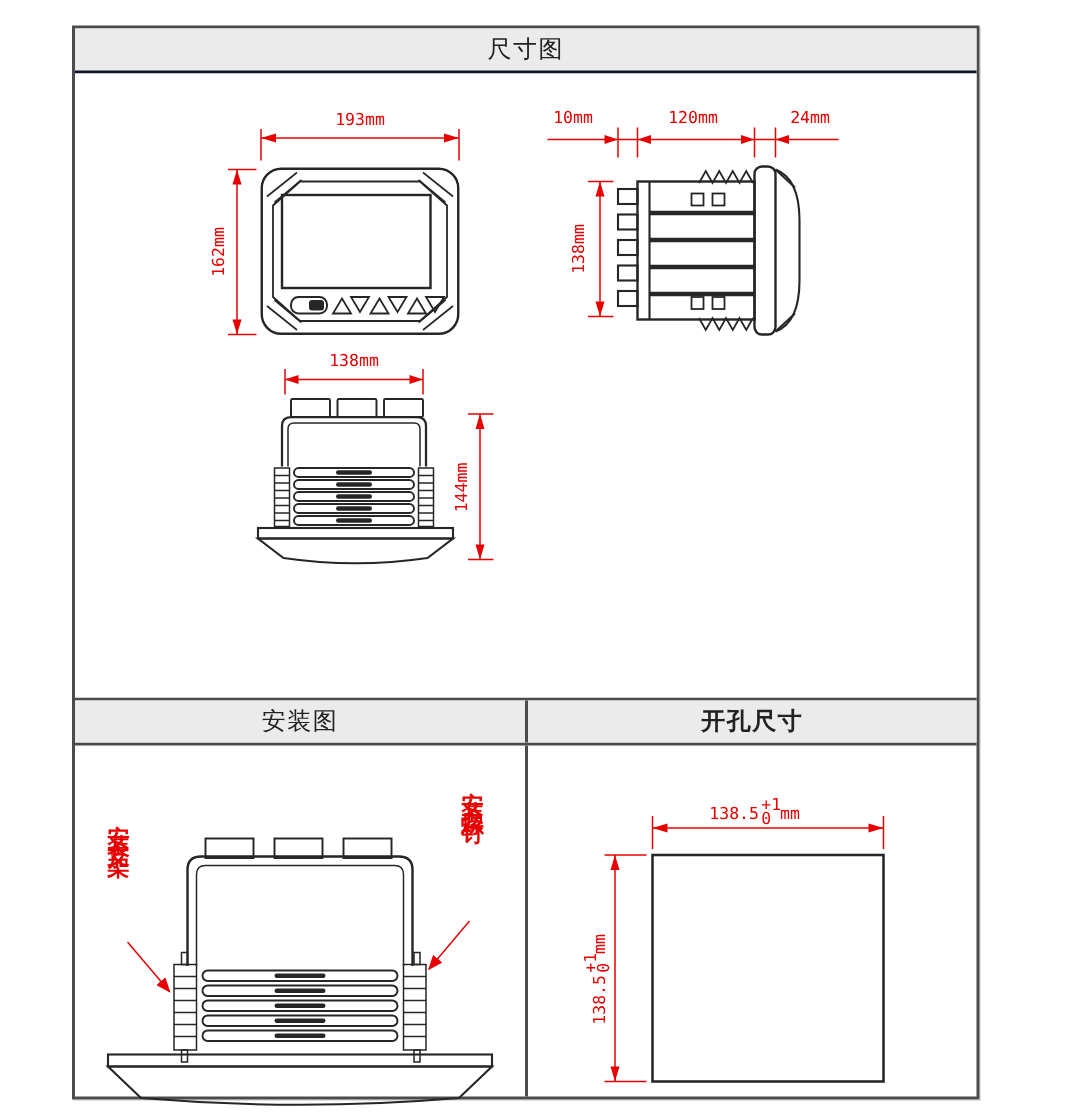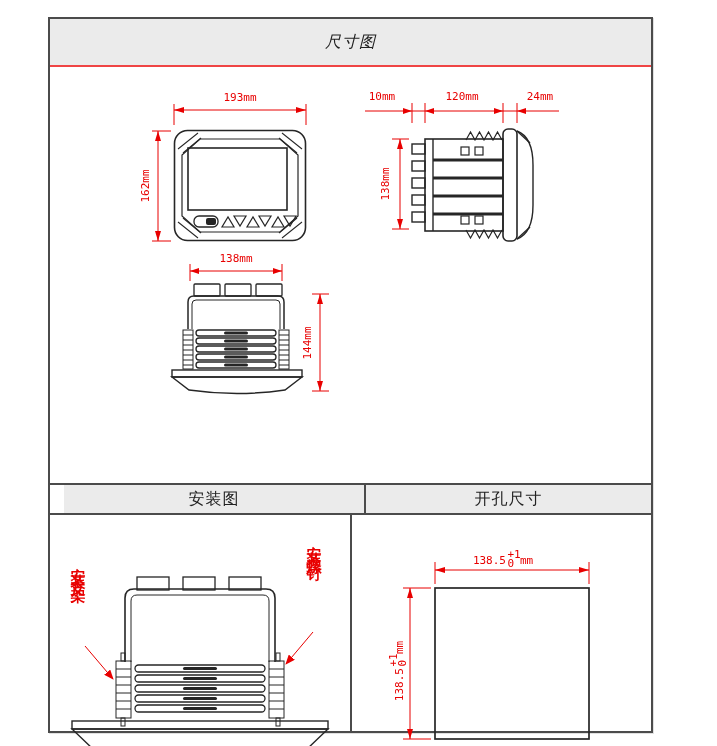--- a/index.html
+++ b/index.html
@@ -12,25 +12,25 @@
     position:absolute; left:48px; top:17px; width:605px; height:716px;
     border:2px solid #4b4b4b; background:#ffffff;
     display:flex; flex-direction:column;
     box-shadow:1px 1px 0 rgba(0,0,0,0.12);
   }
   .hdr {
     background:#ebebeb; color:#222;
     display:flex; align-items:center; justify-content:center;
     font-size:16px; letter-spacing:1px;
   }
-  .hdr1 { height:48px; border-bottom:2px solid #ef4444;font-style:italic; }
+  .hdr1 { height:30px; border-bottom:2px solid #0f172a; }
   .drawings-area { position:relative; height:416px; background:#fff; }
-  .hdr-row2 { height:32px; display:flex; border-top:2px solid #4b4b4b; border-bottom:2px solid #4b4b4b;padding-left:14px; }
+  .hdr-row2 { height:32px; display:flex; border-top:2px solid #4b4b4b; border-bottom:2px solid #4b4b4b; }
   .hdr-install { width:302px; border-right:2px solid #4b4b4b; }
-  .hdr-cutout { flex:1; }
+  .hdr-cutout { flex:1;font-weight:bold; }
   .bottom-row { flex:1; display:flex; }
   .cell-install { position:relative; width:302px; border-right:2px solid #4b4b4b; }
   .cell-cutout { position:relative; flex:1; }
   .abs { position:absolute; }
   svg { display:block; overflow:visible; }
   svg text {
     font-family:"DejaVu Sans Mono","Liberation Mono",monospace;
     fill:#e80000; font-size:11px;
   }
   .vlabel {

